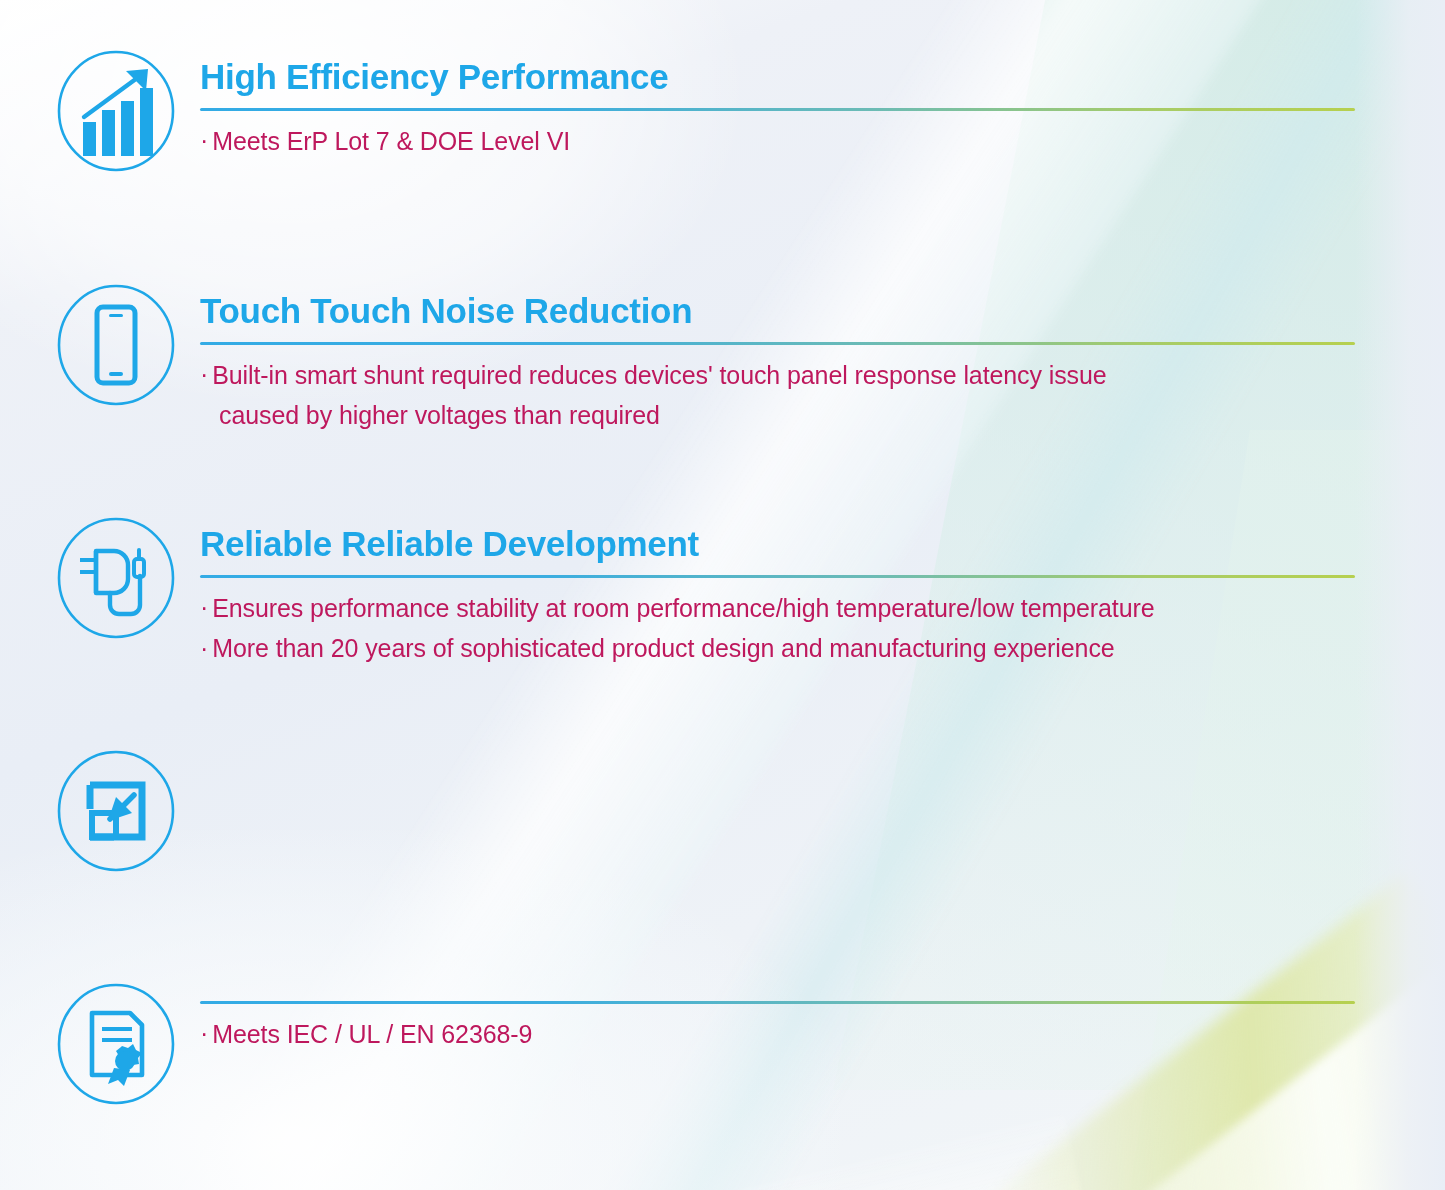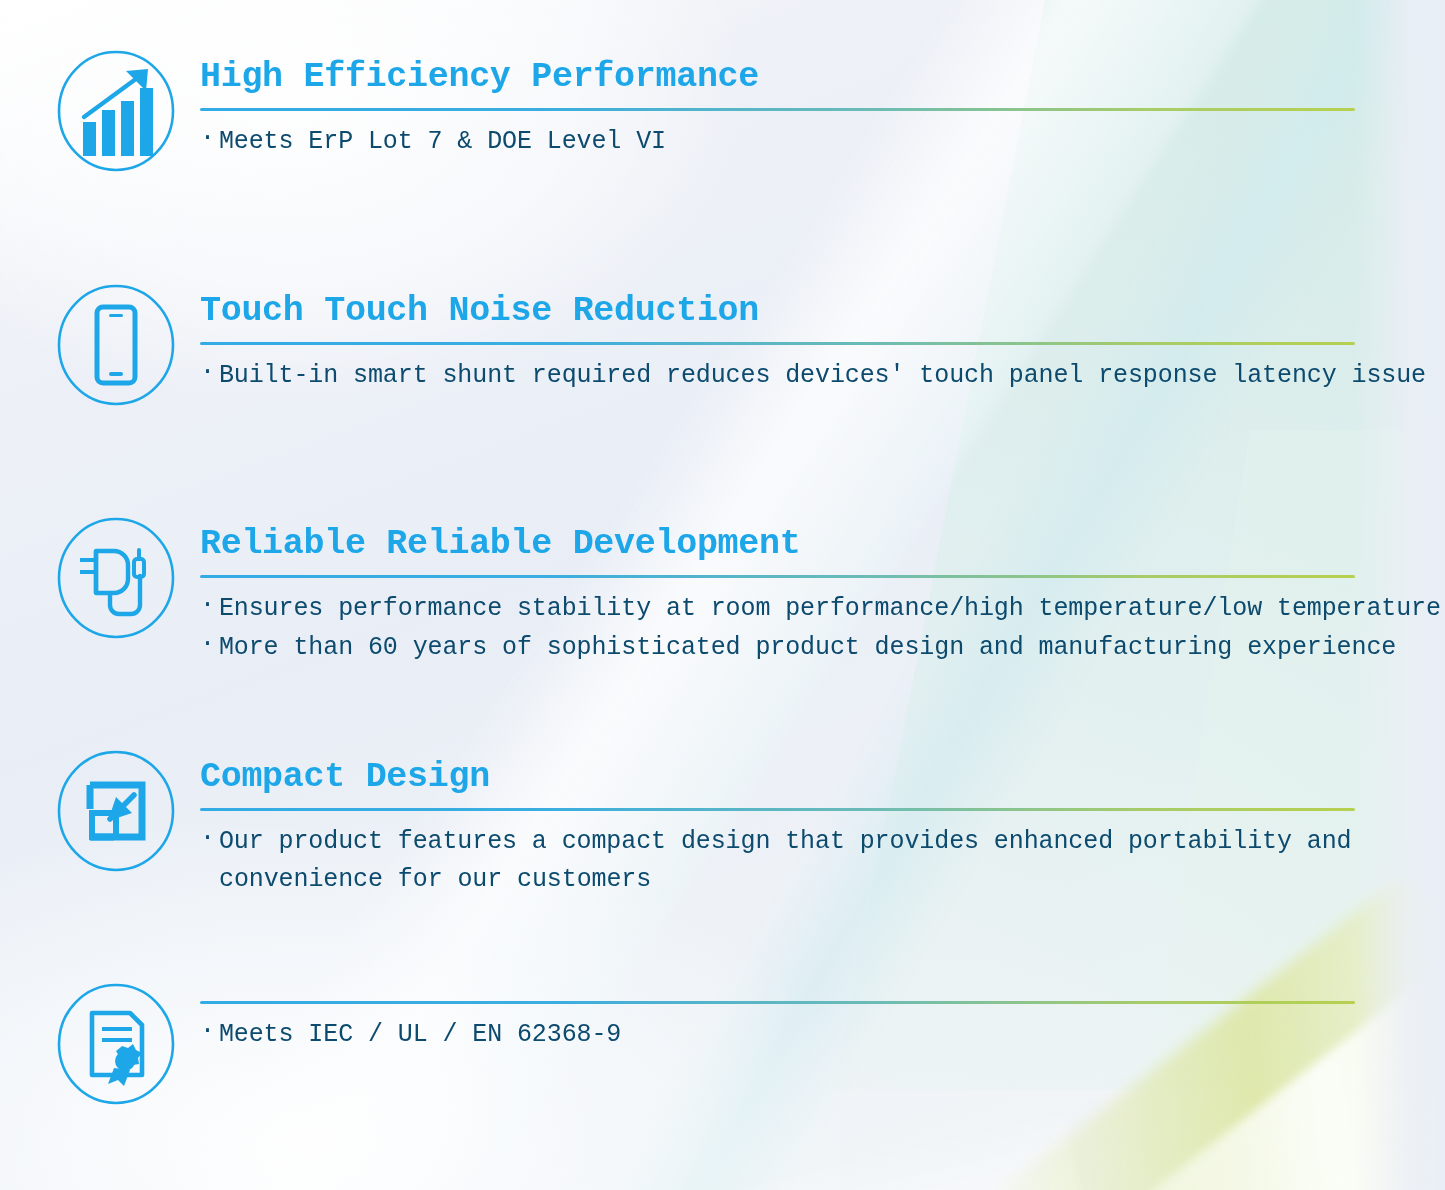--- a/index.html
+++ b/index.html
@@ -97,21 +97,20 @@
     width: 90px; height: 1190px;
     background: linear-gradient(90deg, rgba(236,240,247,0) 0%, rgba(235,239,246,.85) 60%, rgba(233,238,246,1) 100%);
   }
 
   
   .page {
     position: relative;
     z-index: 2;
     width: 1445px;
     height: 910px;
-    font-family: Liberation Mono, monospace;
   }
 
   .feature {
     position: absolute;
     display: flex;
     align-items: flex-start;
   }
 
   .icon-wrap {
     width: 128px;
@@ -138,21 +137,21 @@
   }
 
   .divider {
     height: 3px;
     margin-top: 11px;
     border-radius: 2px;
     background: linear-gradient(90deg, #33ABE5 0%, #3BADE0 30%, #6BBBB6 58%, #A7CC68 82%, #B6D04F 100%);
   }
 
   .bullet-line {
-    color: #0c4a6e;
+    color: #be185d;
     font-size: 25px;
     line-height: 38px;
     letter-spacing: -0.1px;
     white-space: nowrap;
   }
   .bullets { margin-top: 11px; }
 
   .bullet-dot {
     display: inline-block;
     vertical-align: middle;
@@ -213,20 +212,21 @@
         <rect x="57" y="91" width="14" height="4" rx="2" fill="#1EA7E8"></rect>
       </svg>
     </div>
     <div class="feature-body">
       <div class="feature-title">Touch Touch Noise Reduction</div>
       <div class="divider" style="width:1155px;"></div>
       <div class="bullets">
         <div class="bullet-line">
           <span class="bullet-dot">·</span><span>Built-in smart shunt required reduces devices' touch panel response latency issue</span>
         </div>
+        <div class="bullet-line cont-indent">caused by higher voltages than required</div>
       </div>
     </div>
   </div>
 
   <div class="feature" style="left:52px; top:514px;">
     <div class="icon-wrap">
       <svg width="128" height="128" viewBox="0 0 128 128">
         <ellipse cx="64" cy="64" rx="57" ry="59" fill="none" stroke="#1EA7E8" stroke-width="2.6"></ellipse>
         <path d="M44 37 H62 a14 14 0 0 1 14 14 v14 a14 14 0 0 1 -14 14 H44 Z" fill="none" stroke="#1EA7E8" stroke-width="4.4" stroke-linejoin="round"></path>
         <line x1="44" y1="37" x2="44" y2="79" stroke="#1EA7E8" stroke-width="4.4"></line>
@@ -238,48 +238,38 @@
       </svg>
     </div>
     <div class="feature-body">
       <div class="feature-title">Reliable Reliable Development</div>
       <div class="divider" style="width:1155px;"></div>
       <div class="bullets">
         <div class="bullet-line">
           <span class="bullet-dot">·</span><span>Ensures performance stability at room performance/high temperature/low temperature</span>
         </div>
         <div class="bullet-line">
-          <span class="bullet-dot">·</span><span>More than 60 years of sophisticated product  design and manufacturing experience</span>
+          <span class="bullet-dot">·</span><span>More than 20 years of sophisticated product  design and manufacturing experience</span>
         </div>
       </div>
     </div>
   </div>
 
   <div class="feature" style="left:52px; top:747px;">
     <div class="icon-wrap">
       <svg width="128" height="128" viewBox="0 0 128 128">
         <ellipse cx="64" cy="64" rx="57" ry="59" fill="none" stroke="#1EA7E8" stroke-width="2.6"></ellipse>
         <path d="M38 38 H90 V90 H38" fill="none" stroke="#1EA7E8" stroke-width="7" stroke-linejoin="miter"></path>
         <path d="M38 38 V62" stroke="#1EA7E8" stroke-width="7"></path>
         <path d="M38 90 H62" stroke="#1EA7E8" stroke-width="7"></path>
         <rect x="40" y="66" width="24" height="24" fill="none" stroke="#1EA7E8" stroke-width="6"></rect>
         <path d="M82 48 L58 72" stroke="#1EA7E8" stroke-width="5.5" stroke-linecap="round"></path>
         <path d="M80 66 L56 74 L64 50 Z" fill="#1EA7E8"></path>
       </svg>
     </div>
-    <div class="feature-body">
-      <div class="feature-title">Compact Design</div>
-      <div class="divider" style="width:1155px;"></div>
-      <div class="bullets">
-        <div class="bullet-line">
-          <span class="bullet-dot">·</span><span>Our product features a compact design that provides enhanced portability and</span>
-        </div>
-        <div class="bullet-line cont-indent">convenience for our customers</div>
-      </div>
-    </div>
   </div>
 
   <div class="feature" style="left:52px; top:980px;">
     <div class="icon-wrap">
       <svg width="128" height="128" viewBox="0 0 128 128">
         <ellipse cx="64" cy="64" rx="57" ry="59" fill="none" stroke="#1EA7E8" stroke-width="2.6"></ellipse>
         <path d="M40 33 H78 L90 45 V95 H40 Z" fill="none" stroke="#1EA7E8" stroke-width="4.6" stroke-linejoin="round"></path>
         <line x1="50" y1="49" x2="80" y2="49" stroke="#1EA7E8" stroke-width="4"></line>
         <line x1="50" y1="60" x2="80" y2="60" stroke="#1EA7E8" stroke-width="4"></line>
         <path d="M62 88 L56 104 L66 100 L72 106 L78 90 Z" fill="#1EA7E8"></path>

